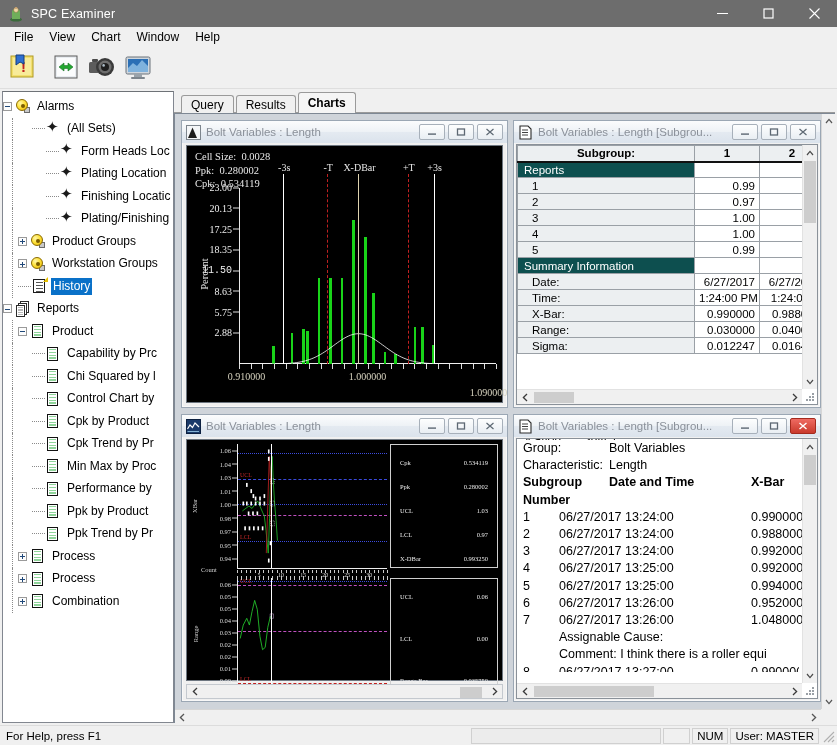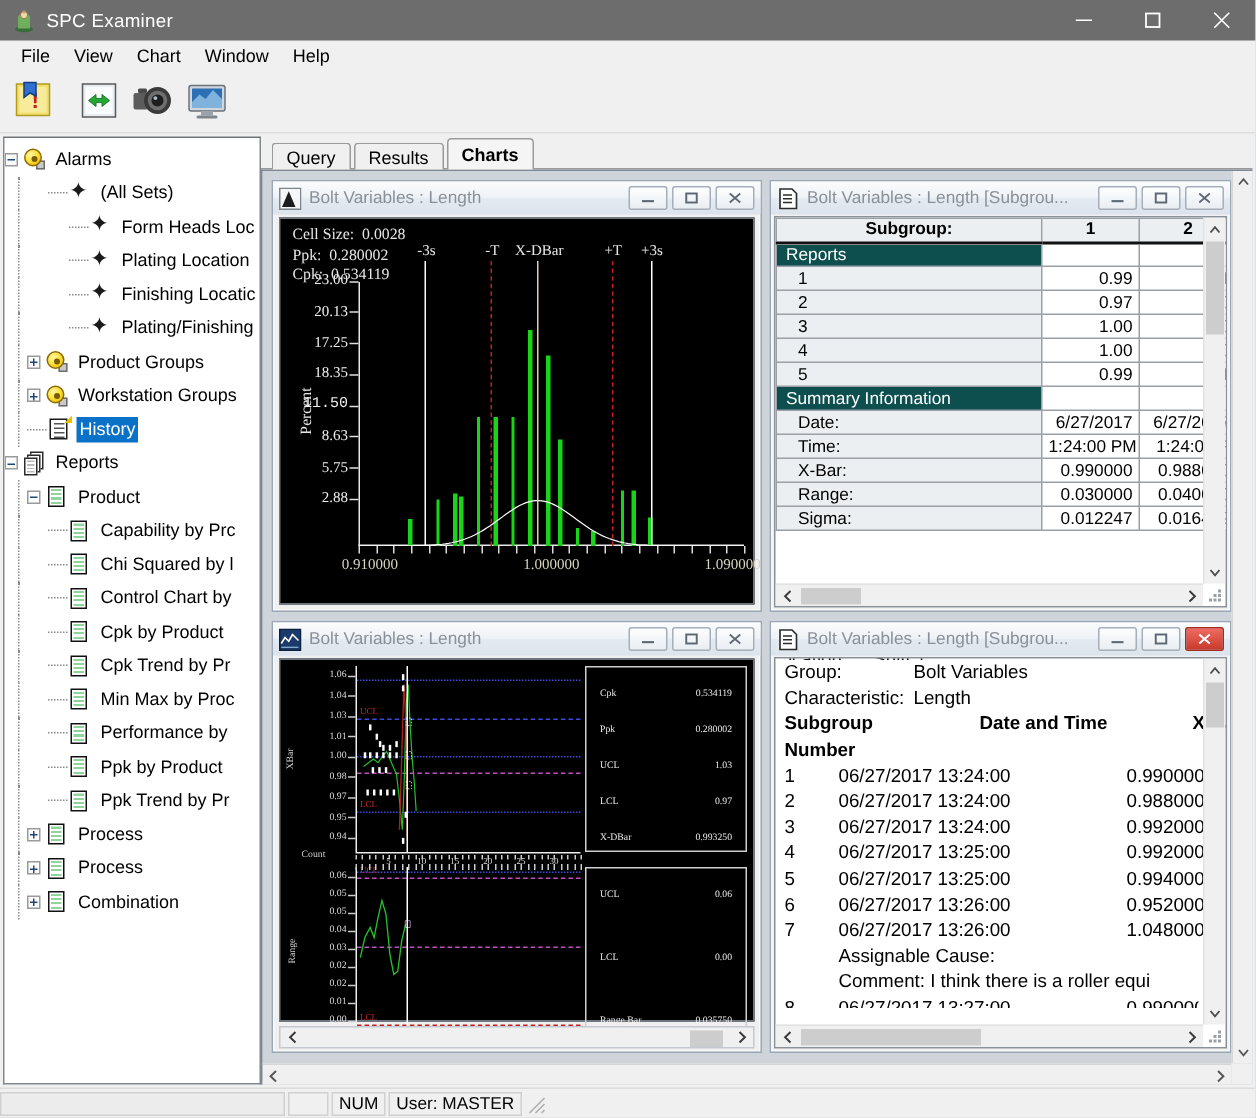--- a/index.html
+++ b/index.html
@@ -716,21 +716,21 @@
                   <div class="xtick" style="left: 68.1818%;"></div>
                   <div class="xtick" style="left: 72.7273%;"></div>
                   <div class="xtick" style="left: 77.2727%;"></div>
                   <div class="xtick" style="left: 81.8182%;"></div>
                   <div class="xtick" style="left: 86.3636%;"></div>
                   <div class="xtick" style="left: 90.9091%;"></div>
                   <div class="xtick" style="left: 95.4545%;"></div>
                   <div class="xtick" style="left: 100%;"></div>
                   <div class="xlab" style="left: 2.92887%;">0.910000</div>
                   <div class="xlab" style="left: 50%;">1.000000</div>
-                  <div class="xlab" style="left: 97.0711%;">1.090000</div>
+                  <div class="xlab" style="left: 97.0711%; margin-top: 16px;">1.090000</div>
                   <div class="hbar" style="left: 12.8661%; height: 10.2459%;"></div>
                   <div class="hbar" style="left: 20.1883%; height: 17.623%;"></div>
                   <div class="hbar" style="left: 24.6339%; height: 19.6721%;"></div>
                   <div class="hbar" style="left: 26.2029%; height: 18.8525%;"></div>
                   <div class="hbar" style="left: 30.6485%; height: 48.7705%;"></div>
                   <div class="hbar" style="left: 35.0941%; height: 48.7705%;"></div>
                   <div class="hbar" style="left: 39.5397%; height: 48.7705%;"></div>
                   <div class="hbar" style="left: 43.9854%; height: 81.9672%;"></div>
                   <div class="hbar" style="left: 48.6925%; height: 72.1311%;"></div>
                   <div class="hbar" style="left: 51.8305%; height: 40.5738%;"></div>
@@ -1194,21 +1194,21 @@
                   <div class="rep-line">
                     <span style="width:86px;flex:none;">Group:</span>
                     <span>Bolt Variables</span>
                   </div>
                   <div class="rep-line">
                     <span style="width:86px;flex:none;">Characteristic:</span>
                     <span>Length</span>
                   </div>
                   <div class="rep-line rep-hdr">
                     <span style="width:86px;flex:none;">Subgroup</span>
-                    <span style="width:142px;flex:none;margin-left:44px;">Date and Time</span>
+                    <span style="width:142px;flex:none;">Date and Time</span>
                     <span style="width:60px;flex:none;">X-Bar</span>
                     <span>Ra</span>
                   </div>
                   <div class="rep-line rep-hdr">
                     <span>Number</span>
                   </div>
                   <div class="rep-line">
                     <span style="width:36px;flex:none;">1</span>
                     <span style="width:192px;flex:none;">06/27/2017 13:24:00</span>
                     <span style="width:74px;flex:none;">0.990000</span>
@@ -1324,20 +1324,21 @@
               <path d="M1 1 L4.6 4.5 L1 8" fill="none" stroke="#555" stroke-width="1.3"></path>
             </svg>
         </div>
       </div>
       <div id="mdi-corner"></div>
     </div>
   </div>
 </div>
 
 <div id="statusbar">
+  <div class="msg">For Help, press F1</div>
   <div class="pane prog"></div>
   <div class="pane sm"></div>
   <div class="pane">NUM</div>
   <div class="pane">User: MASTER</div>
   <div id="sb-grip">
     <svg width="14" height="14" viewBox="0 0 14 14">
         <path d="M13 3 L3 13 M13 7 L7 13 M13 11 L11 13" stroke="#b0b0b0" stroke-width="1.1"></path>
       </svg>
   </div>
 </div>

